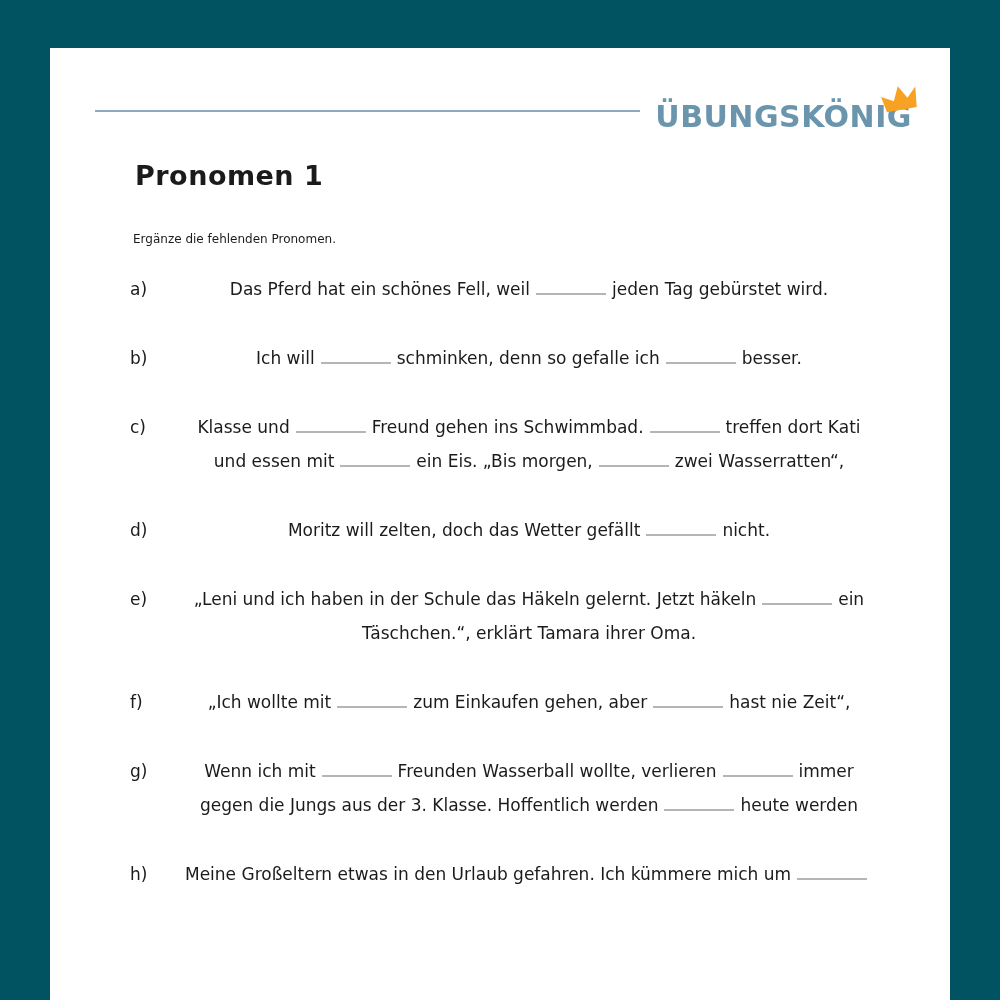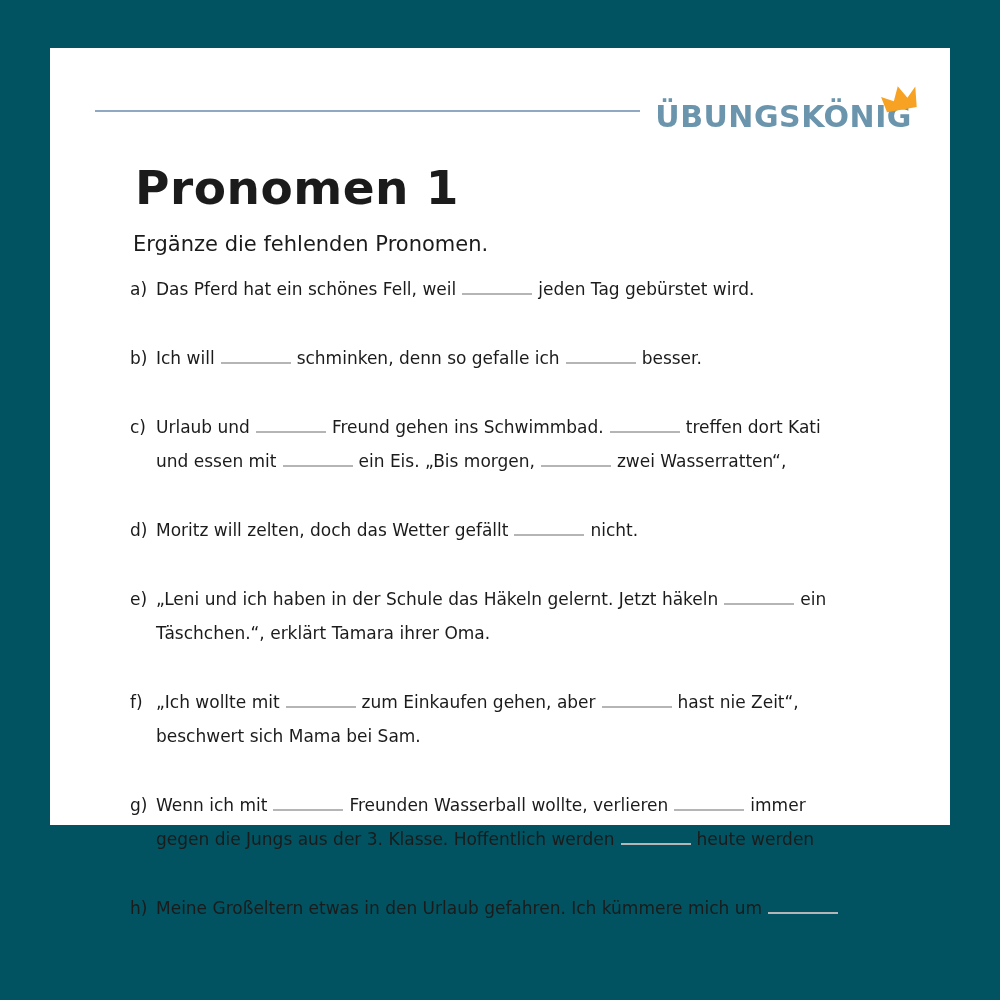--- a/index.html
+++ b/index.html
@@ -5,21 +5,21 @@
   * { margin: 0; padding: 0; box-sizing: border-box; }
   html, body {
     width: 1000px; height: 1000px;
     overflow: hidden;
     background: #015361;
     font-family: "DejaVu Sans", sans-serif;
   }
   .page {
     position: absolute;
     left: 50px; top: 48px;
-    width: 900px; height: 777px;
+    width: 900px; height: 952px;
     background: #ffffff;
   }
   
   .header-rule {
     position: absolute;
     left: 45px; top: 62px;
     width: 545px; height: 2px;
     background: #90a9c3;
   }
   .logo {
@@ -34,48 +34,48 @@
   .crown {
     position: absolute;
     top: -15px; right: -8px;
     width: 40px; height: 28px;
     transform: rotate(-10deg);
   }
   
   .title {
     position: absolute;
     left: 85px; top: 112px;
-    font-size: 47px;
+    font-size: 27px;
     font-weight: bold;
     color: #1b1b1b;
     letter-spacing: 0.5px;
   }
   .instruction {
     position: absolute;
     left: 83px; top: 184px;
-    font-size: 21px;
+    font-size: 12px;
     color: #1b1b1b;
   }
   
   .exercise {
     position: absolute;
     left: 80px; top: 224px;
     right: 48px;
     font-size: 17px;
     color: #1b1b1b;
   }
   .item {
     display: flex;
     margin-bottom: 35px;
     line-height: 34px;
   }
   .item-label {
     flex: 0 0 26px;
   }
-  .item-body { flex: 1; }
+  .item-body { flex: 1; text-align: center; }
   .blank {
     display: inline-block;
     width: 70px;
     height: 12px;
     border-bottom: 2px solid #b5b5b5;
     margin: 0 6px;
   }
 </style>
 </head>
 <body>
@@ -107,21 +107,21 @@
     <div class="item">
       <div class="item-label">b)</div>
       <div class="item-body">
         <div><span>Ich will</span><span class="blank"></span><span>schminken, denn so gefalle ich</span><span class="blank"></span><span>besser.</span></div>
       </div>
     </div>
 
     <div class="item">
       <div class="item-label">c)</div>
       <div class="item-body">
-        <div><span>Urlaub und</span><span class="blank"></span><span>Freund gehen ins Schwimmbad.</span><span class="blank"></span><span>treffen dort Kati</span></div>
+        <div><span>Klasse und</span><span class="blank"></span><span>Freund gehen ins Schwimmbad.</span><span class="blank"></span><span>treffen dort Kati</span></div>
         <div><span>und essen mit</span><span class="blank"></span><span>ein Eis. „Bis morgen,</span><span class="blank"></span><span>zwei Wasserratten“,</span></div>
       </div>
     </div>
 
     <div class="item">
       <div class="item-label">d)</div>
       <div class="item-body">
         <div><span>Moritz will zelten, doch das Wetter gefällt</span><span class="blank"></span><span>nicht.</span></div>
       </div>
     </div>
@@ -131,21 +131,20 @@
       <div class="item-body">
         <div><span>„Leni und ich haben in der Schule das Häkeln gelernt. Jetzt häkeln</span><span class="blank"></span><span>ein</span></div>
         <div><span>Täschchen.“, erklärt Tamara ihrer Oma.</span></div>
       </div>
     </div>
 
     <div class="item">
       <div class="item-label">f)</div>
       <div class="item-body">
         <div><span>„Ich wollte mit</span><span class="blank"></span><span>zum Einkaufen gehen, aber</span><span class="blank"></span><span>hast nie Zeit“,</span></div>
-        <div><span>beschwert sich Mama bei Sam.</span></div>
       </div>
     </div>
 
     <div class="item">
       <div class="item-label">g)</div>
       <div class="item-body">
         <div><span>Wenn ich mit</span><span class="blank"></span><span>Freunden Wasserball wollte, verlieren</span><span class="blank"></span><span>immer</span></div>
         <div><span>gegen die Jungs aus der 3. Klasse. Hoffentlich werden</span><span class="blank"></span><span>heute werden</span></div>
       </div>
     </div>

